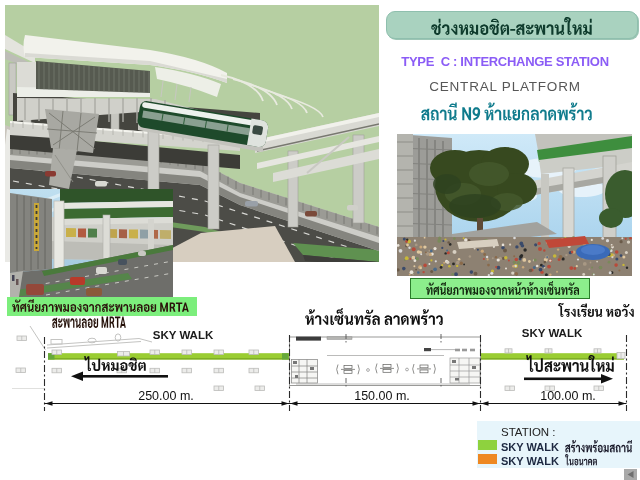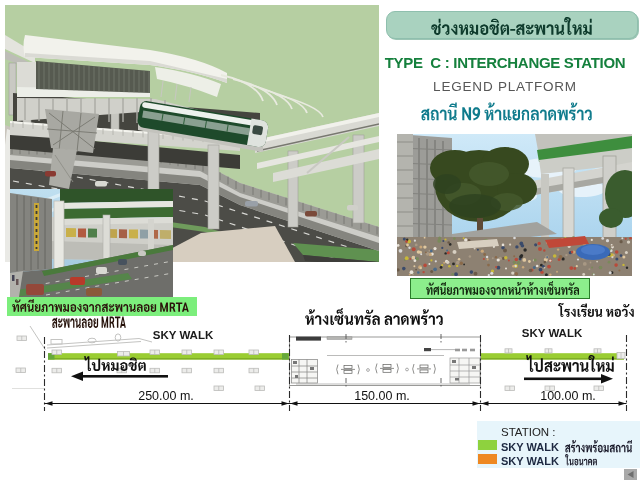--- a/index.html
+++ b/index.html
@@ -737,23 +737,23 @@
   </svg>
 
 <svg class="abs" style="left:522px;top:352px" width="96" height="22" viewBox="522 352 96 22">
     <path transform="translate(527.12,353.74) scale(0.2803,0.3148)" d="M17 46C18 46 20 47 21 48C22 49 22 50 22 52C22 53 22 55 21 56C20 57 18 58 16 58C14 58 13 57 11 56C10 55 10 53 10 51L10 12L4 21L-1 19C-2 13 -3 9 -3 4L2 4C3 8 3 11 4 14L10 5L16 5L16 46ZM17 54C17 54 18 54 18 53C19 53 19 52 19 52C19 51 19 50 18 50C18 50 17 49 17 49C16 49 15 50 15 50C14 50 14 51 14 52C14 52 14 53 15 53C15 54 16 54 17 54ZM56 14L56 50C56 52 55 54 53 56C51 57 48 58 44 58C40 58 37 57 34 56C32 54 31 52 31 50L31 37L31 37C29 37 27 37 26 36C25 35 25 34 25 32C25 30 25 29 26 28C28 27 29 26 31 26C33 26 35 27 36 28C37 29 38 31 38 33L38 49C38 50 38 51 39 51C40 52 42 52 44 52C45 52 47 52 48 51C49 51 49 50 49 49L49 14ZM30 34C31 34 32 34 32 33C33 33 33 33 33 32C33 31 33 31 32 30C32 30 31 30 30 30C30 30 29 30 29 30C28 31 28 31 28 32C28 33 28 33 29 33C29 34 30 34 30 34ZM90 24C90 26 89 28 87 31C88 32 89 34 89 36L89 57L82 57L82 46C82 45 81 44 80 43C79 42 78 42 76 42C74 42 73 42 72 43C71 43 70 44 70 45L70 46L70 46C72 46 74 47 75 48C76 49 76 50 76 52C76 53 76 55 75 56C73 57 72 58 70 58C68 58 66 57 65 56C64 55 63 53 63 51L63 46C63 44 64 42 66 40C67 39 69 38 71 38C74 36 76 34 78 32C77 32 76 32 75 32C73 32 72 32 70 33C69 34 68 35 68 36L62 36C62 33 63 31 65 29C68 27 71 26 75 26C78 26 80 27 82 27C82 26 83 25 83 24ZM82 36C82 35 82 35 81 34C80 35 78 36 77 37C79 37 80 38 82 39ZM73 52C73 51 73 50 72 50C72 50 71 49 70 49C70 49 69 50 69 50C68 50 68 51 68 52C68 52 68 53 69 53C69 54 70 54 70 54C71 54 72 54 72 54C73 53 73 52 73 52ZM105 41C103 41 101 40 100 40C98 39 97 38 96 37C95 36 94 35 94 33C94 31 95 30 96 29C97 28 99 27 101 27C102 27 104 28 105 29C106 30 107 31 107 33C107 34 107 35 106 36C108 35 110 34 111 33C112 32 112 30 112 27L119 27C119 30 119 32 117 34C116 36 115 38 112 39C110 40 108 41 105 41ZM101 30C100 30 99 31 99 31C98 32 98 32 98 33C98 34 98 34 99 35C99 35 100 35 101 35C101 35 102 35 102 35C103 34 103 34 103 33C103 32 103 32 102 31C102 31 101 30 101 30ZM106 52C108 51 110 50 111 49C112 48 112 46 112 43L119 43C119 46 119 48 117 50C116 52 115 54 112 55C110 56 108 56 105 56C103 56 101 56 100 56C98 55 97 54 96 53C95 52 94 50 94 49C94 47 95 46 96 45C97 44 99 43 101 43C102 43 104 44 105 45C106 46 107 47 107 49C107 50 107 51 106 52ZM101 51C101 51 102 51 102 51C103 50 103 50 103 49C103 48 103 48 102 47C102 47 101 47 101 47C100 47 99 47 99 47C98 48 98 48 98 49C98 50 98 50 99 51C99 51 100 51 101 51ZM157 27L157 57L150 57L142 34L135 57L128 57L128 37L128 37C126 37 124 37 123 36C122 35 122 34 122 32C122 30 122 29 123 28C125 27 126 26 128 26C130 26 132 27 133 28C134 29 135 31 135 32L135 43C135 44 135 46 134 48L135 43L140 27L145 27L149 43L151 48C150 46 150 44 150 43L150 27ZM128 34C128 34 129 34 129 33C130 33 130 33 130 32C130 31 130 31 129 30C129 30 128 30 128 30C127 30 126 30 126 30C125 31 125 31 125 32C125 33 125 33 126 33C126 34 127 34 128 34ZM177 36C177 35 177 34 176 33C175 32 174 32 172 32C171 32 170 32 169 33C168 34 167 35 167 37L161 37C161 34 162 31 164 29C166 27 169 26 172 26C176 26 179 27 181 29C183 30 184 33 184 35L184 57L177 57ZM216 47C217 47 218 48 218 49C219 50 219 50 219 52C219 53 219 55 218 56C216 57 215 58 213 58C211 58 210 57 209 56C207 55 207 54 207 52C206 53 204 53 203 54C202 55 201 56 200 57L194 57L194 37L194 37C192 37 190 37 189 36C188 35 188 34 188 32C188 30 188 29 189 28C191 27 192 26 194 26C196 26 198 27 199 28C200 29 201 31 201 33L201 51C201 50 203 48 206 47C208 46 209 46 210 45C211 44 211 43 211 42L211 27L218 27L218 42C218 43 218 44 217 45C217 46 216 46 216 47ZM194 34C194 34 195 34 195 33C196 33 196 33 196 32C196 31 196 31 195 30C195 30 194 30 194 30C193 30 192 30 192 30C191 31 191 31 191 32C191 33 191 33 192 33C192 34 193 34 194 34ZM213 54C214 54 214 54 215 54C215 53 215 53 215 52C215 51 215 51 215 51C214 50 214 50 213 50C212 50 212 50 211 51C211 51 211 51 211 52C211 53 211 53 211 54C212 54 212 54 213 54ZM237 46C239 46 240 47 241 48C243 49 243 50 243 52C243 53 243 55 241 56C240 57 239 58 237 58C235 58 233 57 232 56C231 55 230 53 230 51L230 24C230 22 230 21 231 20C231 19 232 17 232 16C233 15 233 14 233 14C234 13 234 13 234 12C234 11 233 10 233 9C232 9 231 9 229 9C228 9 226 9 225 10L226 10C227 10 228 10 229 11C230 12 231 13 231 15C231 16 230 18 229 19C228 20 226 20 225 20C223 20 221 19 220 18C219 17 219 16 219 14C219 12 219 10 220 9C221 7 222 6 224 5C225 4 227 4 230 4C233 4 235 5 237 6C240 8 241 9 241 12C241 13 240 14 240 14C240 15 239 16 239 17C238 18 238 19 238 20C237 21 237 22 237 23L237 46ZM227 15C227 14 227 14 226 13C226 13 225 13 225 13C224 13 224 13 223 13C223 14 223 14 223 15C223 16 223 16 223 16C224 17 224 17 225 17C225 17 226 17 226 16C227 16 227 16 227 15ZM237 54C238 54 239 54 239 53C240 53 240 52 240 52C240 51 240 50 239 50C239 50 238 49 237 49C237 49 236 50 236 50C235 50 235 51 235 52C235 52 235 53 236 53C236 54 237 54 237 54ZM274 36C275 37 276 39 276 40L276 57L269 57L269 41C269 40 269 40 268 40C268 40 267 40 267 41L258 57L252 57L252 37L252 37C250 37 248 37 247 36C246 35 246 34 246 32C246 30 246 29 247 28C249 27 250 26 252 26C254 26 256 27 257 28C258 29 259 31 259 32L259 43C259 45 258 47 258 48L264 38C264 37 265 36 266 36C265 35 265 33 265 32C265 30 265 29 266 28C268 27 269 26 271 26C272 26 274 27 275 28C276 29 276 30 276 32C276 33 276 33 276 34C275 35 275 36 274 36ZM252 34C252 34 253 34 253 34C254 33 254 33 254 32C254 31 254 31 253 30C253 30 252 30 252 30C251 30 250 30 250 30C249 31 249 31 249 32C249 33 249 33 250 33C250 34 251 34 252 34ZM271 30C270 30 269 30 269 30C268 31 268 31 268 32C268 33 268 33 269 34C269 34 270 34 271 34C271 34 272 34 272 34C273 33 273 33 273 32C273 31 273 31 272 30C272 30 271 30 271 30ZM309 27L309 57L303 57C302 56 301 55 299 54C297 53 296 52 294 52C294 53 293 55 292 56C291 57 289 58 287 58C285 58 284 57 283 56C281 55 281 53 281 51C281 50 281 48 282 47C283 46 285 45 287 45L287 37L287 37C285 37 283 37 282 36C281 35 281 34 281 32C281 30 281 29 282 28C284 27 285 26 287 26C289 26 291 27 292 28C293 29 294 31 294 32L294 46C295 47 297 47 298 48C300 49 301 49 302 50L302 27ZM286 34C287 34 288 34 288 33C289 33 289 33 289 32C289 31 289 31 288 30C288 30 287 30 286 30C286 30 285 30 285 30C284 31 284 31 284 32C284 33 284 33 285 33C285 34 286 34 286 34ZM287 54C288 54 288 54 289 53C289 53 289 52 289 51C289 51 289 50 289 50C288 49 288 49 287 49C286 49 286 49 285 50C285 50 285 51 285 51C285 52 285 53 285 53C286 54 286 54 287 54ZM303 9L309 9L309 21L303 21Z" fill="#111111"></path>
   </svg>
 
 <div class="abs" style="left:386px;top:11px;width:250px;height:26px;background:#a9d2bf;border:1px solid #8fbfae;border-radius:9px;box-shadow:1px 1px 0 #9cc5b4"></div>
 <svg style="position:absolute;left:386px;top:8px" width="252" height="32" viewBox="386 8 252 32">
     <path transform="translate(431.00,15.67) scale(0.3061,0.3333)" d="M28 33C29 34 30 34 30 35C31 36 31 37 31 38L31 50C31 52 30 54 28 55C27 57 24 58 21 58C18 58 15 57 13 55C11 54 10 52 10 50L10 46C10 45 11 44 11 43C11 43 12 42 13 41C13 40 14 39 14 38C15 37 15 36 15 35C15 33 14 32 14 32C13 31 12 31 11 31C9 31 9 31 8 31C9 31 10 32 11 33C12 34 13 35 13 36C13 38 12 39 11 40C10 41 9 42 7 42C5 42 3 41 2 40C1 39 1 37 1 35C1 33 2 30 3 29C5 27 8 26 11 26C14 26 16 27 18 28C20 30 21 32 21 34C21 35 20 37 20 38C20 39 19 40 19 41C18 42 18 43 18 43C17 44 17 45 17 46L17 50C17 50 18 51 18 52C19 52 20 52 21 52C22 52 23 52 23 52C24 51 24 50 24 50L24 39C24 38 24 37 24 36C23 36 23 35 22 35L22 32C23 31 24 30 25 29C25 28 26 27 26 24L33 24C33 26 32 28 31 30C30 31 29 33 28 33ZM9 37C9 36 9 35 9 35C8 34 8 34 7 34C6 34 6 34 5 35C5 35 4 36 4 37C4 37 5 38 5 38C6 39 6 39 7 39C8 39 8 39 9 38C9 38 9 37 9 37ZM25 9L31 9L31 21L25 21ZM48 26C52 26 55 27 57 29C59 31 60 33 60 36L60 51C60 53 60 55 58 56C57 57 55 58 54 58C52 58 50 57 49 56C48 55 47 53 47 52C47 50 48 49 49 48C50 47 51 46 53 46L53 46L53 36C53 35 53 34 52 33C51 32 50 32 48 32C47 32 45 32 44 33C43 34 43 35 43 37L36 37C36 33 37 31 39 29C42 27 45 26 48 26ZM53 54C54 54 54 54 55 53C55 53 55 52 55 52C55 51 55 50 55 50C54 50 54 49 53 49C52 49 52 50 51 50C51 50 51 51 51 52C51 52 51 53 51 54C52 54 52 54 53 54ZM80 26C82 26 83 27 84 28C86 29 86 31 86 33L86 57L80 57L65 41L68 38L80 49L80 37L79 37C78 37 76 37 75 36C74 35 73 34 73 32C73 30 74 29 75 28C76 27 78 26 80 26ZM79 34C80 34 80 34 81 33C81 33 82 33 82 32C82 31 81 31 81 30C80 30 80 30 79 30C79 30 78 30 77 30C77 31 77 31 77 32C77 33 77 33 77 33C78 34 79 34 79 34ZM119 36C120 37 121 39 121 40L121 57L114 57L114 41C114 40 114 40 113 40C113 40 112 40 112 41L103 57L97 57L97 37L97 37C95 37 93 37 92 36C91 35 91 34 91 32C91 30 91 29 92 28C94 27 95 26 97 26C99 26 101 27 102 28C103 29 104 31 104 32L104 43C104 45 103 47 103 48L109 38C109 37 110 36 111 36C110 35 110 33 110 32C110 30 110 29 111 28C113 27 114 26 116 26C117 26 119 27 120 28C121 29 121 30 121 32C121 33 121 33 121 34C120 35 120 36 119 36ZM96 34C97 34 98 34 98 34C99 33 99 33 99 32C99 31 99 31 98 30C98 30 97 30 96 30C96 30 95 30 95 30C94 31 94 31 94 32C94 33 94 33 95 33C95 34 96 34 96 34ZM116 30C115 30 114 30 114 30C113 31 113 31 113 32C113 33 113 33 114 34C114 34 115 34 116 34C116 34 117 34 117 34C118 33 118 33 118 32C118 31 118 31 117 30C117 30 116 30 116 30ZM154 27L154 57L148 57C147 56 146 55 144 54C142 53 141 52 139 52C139 53 138 55 137 56C136 57 134 58 132 58C130 58 129 57 128 56C126 55 126 53 126 51C126 50 126 48 127 47C128 46 130 45 132 45L132 37L132 37C130 37 128 37 127 36C126 35 126 34 126 32C126 30 126 29 127 28C129 27 130 26 132 26C134 26 136 27 137 28C138 29 139 31 139 32L139 46C140 47 142 47 143 48C145 49 146 49 147 50L147 27ZM131 34C132 34 133 34 133 33C134 33 134 33 134 32C134 31 134 31 133 30C133 30 132 30 131 30C131 30 130 30 130 30C129 31 129 31 129 32C129 33 129 33 130 33C130 34 131 34 131 34ZM132 54C133 54 133 54 134 53C134 53 134 52 134 51C134 51 134 50 134 50C133 49 133 49 132 49C131 49 131 49 130 50C130 50 130 51 130 51C130 52 130 53 130 53C131 54 131 54 132 54ZM174 26C176 26 178 27 180 28C182 28 184 30 185 31C186 32 187 34 187 36L187 50C187 52 186 54 183 55C181 57 178 58 175 58C171 58 168 57 166 55C164 54 162 52 162 50L162 43C162 41 163 39 164 38C166 37 167 37 169 37C171 37 172 37 174 38C175 39 175 41 175 42C175 44 175 45 174 46C173 47 171 48 169 48L169 48L169 49C169 50 170 51 171 51C172 52 173 52 175 52C176 52 178 52 179 51C179 51 180 50 180 49L180 36C180 35 179 34 178 33C177 32 175 32 174 32C172 32 170 32 169 33C167 34 167 34 166 36L160 36C160 34 161 32 162 31C163 29 165 28 167 28C169 27 171 26 174 26ZM170 40C169 40 168 40 168 41C167 41 167 42 167 42C167 43 167 44 168 44C168 45 169 45 170 45C170 45 171 45 171 44C172 44 172 43 172 42C172 42 172 41 171 41C171 40 170 40 170 40ZM218 33C219 34 220 34 220 35C221 36 221 37 221 38L221 50C221 52 220 54 218 55C217 57 214 58 211 58C208 58 205 57 203 55C201 54 200 52 200 50L200 46C200 45 201 44 201 43C201 43 202 42 203 41C203 40 204 39 204 38C205 37 205 36 205 35C205 33 204 32 204 32C203 31 202 31 201 31C199 31 199 31 198 31C199 31 200 32 201 33C202 34 203 35 203 36C203 38 202 39 201 40C200 41 199 42 197 42C195 42 193 41 192 40C191 39 191 37 191 35C191 33 192 30 193 29C195 27 198 26 201 26C204 26 206 27 208 28C210 30 211 32 211 34C211 35 210 37 210 38C210 39 209 40 209 41C208 42 208 43 208 43C207 44 207 45 207 46L207 50C207 50 208 51 208 52C209 52 210 52 211 52C212 52 213 52 213 52C214 51 214 50 214 50L214 39C214 38 214 37 214 36C213 36 213 35 212 35L212 32C213 31 214 30 215 29C215 28 216 27 216 24L223 24C223 26 222 28 221 30C220 31 219 33 218 33ZM199 37C199 36 199 35 199 35C198 34 198 34 197 34C196 34 196 34 195 35C195 35 194 36 194 37C194 37 195 38 195 38C196 39 196 39 197 39C198 39 198 39 199 38C199 38 199 37 199 37ZM222 22C220 21 217 21 213 20C209 19 205 19 201 19C199 19 197 19 196 19C196 17 196 16 197 14C198 12 200 11 202 10C204 9 206 9 208 9C212 9 216 10 218 13C220 15 222 18 222 22ZM216 17C216 16 215 15 213 14C212 13 210 13 208 13C207 13 205 13 204 14C203 14 202 15 202 16C202 16 203 16 204 16C206 16 208 16 211 16C213 17 215 17 216 17ZM247 26C249 26 251 27 253 29C254 31 255 34 255 36L255 57L248 57L248 36C248 35 248 34 248 33C248 32 247 32 246 31L241 34L236 31C235 32 234 32 234 33C233 34 233 36 233 37C233 38 233 39 233 40C234 41 234 42 234 43C235 44 235 45 235 46C235 47 235 48 235 48L235 49C236 48 237 48 238 47L239 45C238 45 237 45 237 44C236 43 236 42 236 41C236 40 236 39 237 38C238 37 240 36 241 36C243 36 244 37 245 38C246 39 246 40 246 41C246 43 246 44 245 45C244 46 243 47 241 48C240 50 238 51 237 53C236 54 236 55 236 57L229 57L229 49C229 49 229 48 229 47C228 45 228 45 228 44C228 43 227 41 227 40C227 39 227 38 227 37C227 35 227 32 229 30C230 28 233 27 236 26L241 30ZM239 41C239 42 239 42 239 43C240 43 240 43 241 43C242 43 242 43 243 43C243 42 243 42 243 41C243 41 243 40 243 40C242 39 242 39 241 39C240 39 240 39 239 40C239 40 239 41 239 41ZM259 40L275 40L275 45L259 45ZM306 24C306 26 305 28 303 31C304 32 305 34 305 36L305 57L298 57L298 46C298 45 297 44 296 43C295 42 294 42 292 42C290 42 289 42 288 43C287 43 286 44 286 45L286 46L286 46C288 46 290 47 291 48C292 49 292 50 292 52C292 53 292 55 291 56C289 57 288 58 286 58C284 58 282 57 281 56C280 55 279 53 279 51L279 46C279 44 280 42 282 40C283 39 285 38 287 38C290 36 292 34 294 32C293 32 292 32 291 32C289 32 288 32 286 33C285 34 284 35 284 36L278 36C278 33 279 31 281 29C284 27 287 26 291 26C294 26 296 27 298 27C298 26 299 25 299 24ZM298 36C298 35 298 35 297 34C296 35 294 36 293 37C295 37 296 38 298 39ZM289 52C289 51 289 50 288 50C288 50 287 49 286 49C286 49 285 50 285 50C284 50 284 51 284 52C284 52 284 53 285 53C285 54 286 54 286 54C287 54 288 54 288 54C289 53 289 52 289 52ZM321 41C319 41 317 40 316 40C314 39 313 38 312 37C311 36 310 35 310 33C310 31 311 30 312 29C313 28 315 27 317 27C318 27 320 28 321 29C322 30 323 31 323 33C323 34 323 35 322 36C324 35 326 34 327 33C328 32 328 30 328 27L335 27C335 30 335 32 333 34C332 36 331 38 328 39C326 40 324 41 321 41ZM317 30C316 30 315 31 315 31C314 32 314 32 314 33C314 34 314 34 315 35C315 35 316 35 317 35C317 35 318 35 318 35C319 34 319 34 319 33C319 32 319 32 318 31C318 31 317 30 317 30ZM322 52C324 51 326 50 327 49C328 48 328 46 328 43L335 43C335 46 335 48 333 50C332 52 331 54 328 55C326 56 324 56 321 56C319 56 317 56 316 56C314 55 313 54 312 53C311 52 310 50 310 49C310 47 311 46 312 45C313 44 315 43 317 43C318 43 320 44 321 45C322 46 323 47 323 49C323 50 323 51 322 52ZM317 51C317 51 318 51 318 51C319 50 319 50 319 49C319 48 319 48 318 47C318 47 317 47 317 47C316 47 315 47 315 47C314 48 314 48 314 49C314 50 314 50 315 51C315 51 316 51 317 51ZM373 27L373 57L366 57L358 34L351 57L344 57L344 37L344 37C342 37 340 37 339 36C338 35 338 34 338 32C338 30 338 29 339 28C341 27 342 26 344 26C346 26 348 27 349 28C350 29 351 31 351 32L351 43C351 44 351 46 350 48L351 43L356 27L361 27L365 43L367 48C366 46 366 44 366 43L366 27ZM344 34C344 34 345 34 345 33C346 33 346 33 346 32C346 31 346 31 345 30C345 30 344 30 344 30C343 30 342 30 342 30C341 31 341 31 341 32C341 33 341 33 342 33C342 34 343 34 344 34ZM393 36C393 35 393 34 392 33C391 32 390 32 388 32C387 32 386 32 385 33C384 34 383 35 383 37L377 37C377 34 378 31 380 29C382 27 385 26 388 26C392 26 395 27 397 29C399 30 400 33 400 35L400 57L393 57ZM432 47C433 47 434 48 434 49C435 50 435 50 435 52C435 53 435 55 434 56C432 57 431 58 429 58C427 58 426 57 425 56C423 55 423 54 423 52C422 53 420 53 419 54C418 55 417 56 416 57L410 57L410 37L410 37C408 37 406 37 405 36C404 35 404 34 404 32C404 30 404 29 405 28C407 27 408 26 410 26C412 26 414 27 415 28C416 29 417 31 417 33L417 51C417 50 419 48 422 47C424 46 425 46 426 45C427 44 427 43 427 42L427 27L434 27L434 42C434 43 434 44 433 45C433 46 432 46 432 47ZM410 34C410 34 411 34 411 33C412 33 412 33 412 32C412 31 412 31 411 30C411 30 410 30 410 30C409 30 408 30 408 30C407 31 407 31 407 32C407 33 407 33 408 33C408 34 409 34 410 34ZM429 54C430 54 430 54 431 54C431 53 431 53 431 52C431 51 431 51 431 51C430 50 430 50 429 50C428 50 428 50 427 51C427 51 427 51 427 52C427 53 427 53 427 54C428 54 428 54 429 54ZM453 46C455 46 456 47 457 48C459 49 459 50 459 52C459 53 459 55 457 56C456 57 455 58 453 58C451 58 449 57 448 56C447 55 446 53 446 51L446 24C446 22 446 21 447 20C447 19 448 17 448 16C449 15 449 14 449 14C450 13 450 13 450 12C450 11 449 10 449 9C448 9 447 9 445 9C444 9 442 9 441 10L442 10C443 10 444 10 445 11C446 12 447 13 447 15C447 16 446 18 445 19C444 20 442 20 441 20C439 20 437 19 436 18C435 17 435 16 435 14C435 12 435 10 436 9C437 7 438 6 440 5C441 4 443 4 446 4C449 4 451 5 453 6C456 8 457 9 457 12C457 13 456 14 456 14C456 15 455 16 455 17C454 18 454 19 454 20C453 21 453 22 453 23L453 46ZM443 15C443 14 443 14 442 13C442 13 441 13 441 13C440 13 440 13 439 13C439 14 439 14 439 15C439 16 439 16 439 16C440 17 440 17 441 17C441 17 442 17 442 16C443 16 443 16 443 15ZM453 54C454 54 455 54 455 53C456 53 456 52 456 52C456 51 456 50 455 50C455 50 454 49 453 49C453 49 452 50 452 50C451 50 451 51 451 52C451 52 451 53 452 53C452 54 453 54 453 54ZM490 36C491 37 492 39 492 40L492 57L485 57L485 41C485 40 485 40 484 40C484 40 483 40 483 41L474 57L468 57L468 37L468 37C466 37 464 37 463 36C462 35 462 34 462 32C462 30 462 29 463 28C465 27 466 26 468 26C470 26 472 27 473 28C474 29 475 31 475 32L475 43C475 45 474 47 474 48L480 38C480 37 481 36 482 36C481 35 481 33 481 32C481 30 481 29 482 28C484 27 485 26 487 26C488 26 490 27 491 28C492 29 492 30 492 32C492 33 492 33 492 34C491 35 491 36 490 36ZM468 34C468 34 469 34 469 34C470 33 470 33 470 32C470 31 470 31 469 30C469 30 468 30 468 30C467 30 466 30 466 30C465 31 465 31 465 32C465 33 465 33 466 33C466 34 467 34 468 34ZM487 30C486 30 485 30 485 30C484 31 484 31 484 32C484 33 484 33 485 34C485 34 486 34 487 34C487 34 488 34 488 34C489 33 489 33 489 32C489 31 489 31 488 30C488 30 487 30 487 30ZM525 27L525 57L519 57C518 56 517 55 515 54C513 53 512 52 510 52C510 53 509 55 508 56C507 57 505 58 503 58C501 58 500 57 499 56C497 55 497 53 497 51C497 50 497 48 498 47C499 46 501 45 503 45L503 37L503 37C501 37 499 37 498 36C497 35 497 34 497 32C497 30 497 29 498 28C500 27 501 26 503 26C505 26 507 27 508 28C509 29 510 31 510 32L510 46C511 47 513 47 514 48C516 49 517 49 518 50L518 27ZM502 34C503 34 504 34 504 33C505 33 505 33 505 32C505 31 505 31 504 30C504 30 503 30 502 30C502 30 501 30 501 30C500 31 500 31 500 32C500 33 500 33 501 33C501 34 502 34 502 34ZM503 54C504 54 504 54 505 53C505 53 505 52 505 51C505 51 505 50 505 50C504 49 504 49 503 49C502 49 502 49 501 50C501 50 501 51 501 51C501 52 501 53 501 53C502 54 502 54 503 54ZM519 9L525 9L525 21L519 21Z" fill="#0e3b2c"></path>
   </svg>
-<div class="abs" style="left:377px;top:54px;width:256px;text-align:center;font-size:15px;font-weight:bold;color:#15803d;letter-spacing:-0.3px;white-space:nowrap">TYPE&nbsp;&nbsp;C : INTERCHANGE STATION</div>
-
-<div class="abs" style="left:377px;top:79px;width:256px;text-align:center;font-size:13.5px;color:#575757;letter-spacing:0.8px;white-space:nowrap">LEGEND PLATFORM</div>
+<div class="abs" style="left:377px;top:54px;width:256px;text-align:center;font-size:13px;font-weight:bold;color:#8b5cf6;letter-spacing:-0.3px;white-space:nowrap">TYPE&nbsp;&nbsp;C : INTERCHANGE STATION</div>
+
+<div class="abs" style="left:377px;top:79px;width:256px;text-align:center;font-size:13.5px;color:#575757;letter-spacing:0.8px;white-space:nowrap">CENTRAL PLATFORM</div>
 
 <svg style="position:absolute;left:415px;top:98px" width="225" height="28" viewBox="415 98 225 28">
     <path transform="translate(420.71,100.42) scale(0.2928,0.3462)" d="M30 24C30 26 29 28 27 31C28 32 29 34 29 36L29 57L22 57L22 46C22 45 21 44 20 43C19 42 18 42 16 42C14 42 13 42 12 43C11 43 10 44 10 45L10 46L10 46C12 46 14 47 15 48C16 49 16 50 16 52C16 53 16 55 15 56C13 57 12 58 10 58C8 58 6 57 5 56C4 55 3 53 3 51L3 46C3 44 4 42 6 40C7 39 9 38 11 38C14 36 16 34 18 32C17 32 16 32 15 32C13 32 12 32 10 33C9 34 8 35 8 36L2 36C2 33 3 31 5 29C8 27 11 26 15 26C18 26 20 27 22 27C22 26 23 25 23 24ZM22 36C22 35 22 35 21 34C20 35 18 36 17 37C19 37 20 38 22 39ZM13 52C13 51 13 50 12 50C12 50 11 49 10 49C10 49 9 50 9 50C8 50 8 51 8 52C8 52 8 53 9 53C9 54 10 54 10 54C11 54 12 54 12 54C13 53 13 52 13 52ZM48 26C50 26 52 27 54 28C56 29 58 30 59 32C60 33 61 35 61 37L61 57L54 57L54 38C54 36 53 35 52 34C51 32 49 32 47 32C46 32 44 32 43 33C41 33 40 34 40 35C41 36 42 36 43 36C45 37 45 37 46 38L46 39C45 40 44 40 43 41C43 42 42 43 42 44L42 46L43 46C44 46 46 47 47 48C48 49 48 50 48 52C48 53 48 55 47 56C45 57 44 58 42 58C40 58 39 57 37 56C36 55 36 53 36 51L36 45C36 44 36 42 36 41C37 40 38 40 39 39C38 39 36 39 34 38C34 36 34 34 36 32C37 30 38 29 40 28C43 27 45 26 48 26ZM43 49C42 49 41 50 41 50C40 50 40 51 40 52C40 52 40 53 41 54C41 54 42 54 43 54C43 54 44 54 44 54C45 53 45 52 45 52C45 51 45 50 44 50C44 50 43 49 43 49ZM81 36C81 35 81 34 80 33C79 32 78 32 76 32C75 32 74 32 73 33C72 34 71 35 71 37L65 37C65 34 66 31 68 29C70 27 73 26 76 26C80 26 83 27 85 29C87 30 88 33 88 35L88 57L81 57ZM120 47C121 47 122 48 122 49C123 50 123 50 123 52C123 53 123 55 122 56C120 57 119 58 117 58C115 58 114 57 113 56C111 55 111 54 111 52C110 53 108 53 107 54C106 55 105 56 104 57L98 57L98 37L98 37C96 37 94 37 93 36C92 35 92 34 92 32C92 30 92 29 93 28C95 27 96 26 98 26C100 26 102 27 103 28C104 29 105 31 105 33L105 51C105 50 107 48 110 47C112 46 113 46 114 45C115 44 115 43 115 42L115 27L122 27L122 42C122 43 122 44 121 45C121 46 120 46 120 47ZM98 34C98 34 99 34 99 33C100 33 100 33 100 32C100 31 100 31 99 30C99 30 98 30 98 30C97 30 96 30 96 30C95 31 95 31 95 32C95 33 95 33 96 33C96 34 97 34 98 34ZM117 54C118 54 118 54 119 54C119 53 119 53 119 52C119 51 119 51 119 51C118 50 118 50 117 50C116 50 116 50 115 51C115 51 115 51 115 52C115 53 115 53 115 54C116 54 116 54 117 54ZM123 19C123 20 123 21 124 22C121 21 118 21 114 20C110 19 107 19 103 19C101 19 99 19 97 19C97 17 98 16 99 14C100 12 101 11 103 10C105 9 107 9 110 9C113 9 115 10 118 11L118 6L123 6ZM106 16C108 16 110 16 112 16C114 17 116 17 118 17C117 16 116 15 115 14C113 13 112 13 110 13C108 13 107 13 106 14C105 14 104 15 103 16C104 16 105 16 106 16ZM172 20L172 57L165 57L149 33L149 57L142 57L142 20L149 20L164 44L164 20ZM179 52C182 52 185 51 188 49C190 48 192 46 193 44C192 44 191 45 189 45C187 45 185 44 183 43C181 42 180 40 179 39C177 37 177 34 177 32C177 30 178 27 179 26C180 24 181 22 183 21C185 20 187 20 190 20C192 20 195 20 197 21C199 23 200 24 202 26C203 29 203 31 203 34C203 38 202 42 200 46C198 49 196 52 192 54C189 56 185 57 181 58ZM190 39C191 39 193 38 194 37C195 36 195 34 195 32C195 30 195 28 194 27C193 26 192 26 190 26C188 26 187 26 186 27C185 29 184 30 184 32C184 34 185 36 186 37C187 38 188 39 190 39ZM246 36C247 37 248 39 248 40L248 57L241 57L241 41C241 40 241 40 240 40C240 40 239 40 239 41L230 57L224 57L224 37L224 37C222 37 220 37 219 36C218 35 218 34 218 32C218 30 218 29 219 28C221 27 222 26 224 26C226 26 228 27 229 28C230 29 231 31 231 32L231 43C231 45 230 47 230 48L236 38C236 37 237 36 238 36C237 35 237 33 237 32C237 30 237 29 238 28C240 27 241 26 243 26C244 26 246 27 247 28C248 29 248 30 248 32C248 33 248 33 248 34C247 35 247 36 246 36ZM224 34C224 34 225 34 225 34C226 33 226 33 226 32C226 31 226 31 225 30C225 30 224 30 224 30C223 30 222 30 222 30C221 31 221 31 221 32C221 33 221 33 222 33C222 34 223 34 224 34ZM243 30C242 30 241 30 241 30C240 31 240 31 240 32C240 33 240 33 241 34C241 34 242 34 243 34C243 34 244 34 244 34C245 33 245 33 245 32C245 31 245 31 244 30C244 30 243 30 243 30ZM253 7C253 9 252 12 250 14C248 16 246 18 243 19C241 20 238 21 234 21L231 21L231 18C233 17 235 16 236 15L236 15C235 15 233 15 233 14C232 13 231 12 231 11C231 9 232 8 233 7C234 6 235 6 236 6C238 6 239 6 240 7C241 8 242 10 242 11C242 12 241 13 241 14C241 15 240 16 239 17C241 16 242 15 243 14C245 13 246 12 246 11C247 9 247 8 247 7ZM234 11C234 11 235 12 235 12C235 12 236 12 236 12C237 12 237 12 238 12C238 12 238 11 238 11C238 10 238 10 238 9C237 9 237 9 236 9C236 9 235 9 235 9C235 10 234 10 234 11ZM268 36C268 35 268 34 267 33C266 32 265 32 263 32C262 32 261 32 260 33C259 34 258 35 258 37L252 37C252 34 253 31 255 29C257 27 260 26 263 26C267 26 270 27 272 29C274 30 275 33 275 35L275 57L268 57ZM289 46C291 46 292 47 293 48C294 49 295 50 295 52C295 53 294 55 293 56C292 57 290 58 288 58C286 58 285 57 284 56C282 55 282 53 282 51L282 27L289 27L289 46ZM289 54C290 54 290 54 291 54C291 53 291 52 291 52C291 51 291 50 291 50C290 50 290 49 289 49C288 49 288 50 287 50C287 50 287 51 287 52C287 52 287 53 287 53C288 54 288 54 289 54ZM304 46C306 46 307 47 309 48C310 49 310 50 310 52C310 53 310 55 308 56C307 57 306 58 304 58C302 58 300 57 299 56C298 55 297 53 297 51L297 27L304 27L304 46ZM304 54C305 54 306 54 306 54C307 53 307 52 307 52C307 51 307 50 306 50C306 50 305 49 304 49C304 49 303 50 303 50C302 50 302 51 302 52C302 52 302 53 303 53C303 54 304 54 304 54ZM339 27L339 49C339 52 338 54 336 55C333 57 330 58 326 58C323 58 320 57 317 55C315 54 314 52 314 49L314 46C314 45 314 44 315 43C315 43 316 42 317 41C316 41 315 40 314 38C314 37 313 36 313 34C313 32 314 30 315 29C317 27 318 26 321 26C323 26 324 27 325 28C326 29 327 30 327 32C327 33 326 35 325 36C324 37 323 37 321 37C321 37 320 37 320 37C320 38 321 39 323 39L328 39L328 44L323 44C322 44 321 44 321 44C321 45 321 45 321 46L321 49C321 50 321 51 322 51C323 52 325 52 326 52C328 52 330 52 331 51C332 51 332 50 332 49L332 27ZM321 29C320 29 320 30 319 30C319 30 319 31 319 32C319 32 319 33 319 33C320 34 320 34 321 34C322 34 322 34 323 33C323 33 323 32 323 32C323 31 323 30 323 30C322 30 322 29 321 29ZM346 45C346 44 346 43 346 42C347 41 348 40 349 39C348 39 346 39 344 38C344 36 344 34 346 32C347 30 348 29 350 28C353 27 355 26 358 26C360 26 362 27 364 28C366 29 368 30 369 32C370 33 370 35 370 37L370 57L364 57L364 38C364 36 363 35 362 34C361 32 359 32 357 32C356 32 354 32 353 33C351 34 350 34 350 36C351 36 352 36 353 36C355 37 355 37 356 38L356 40C355 40 354 41 353 42C353 42 352 43 352 45L352 57L346 57ZM389 26C392 26 394 27 396 28C398 28 400 30 401 31C402 32 403 34 403 36L403 57L396 57L396 45C396 44 395 43 394 42C393 41 392 41 390 41C388 41 387 41 386 42C385 43 384 44 384 45L384 46L384 46C386 46 388 47 389 48C390 49 390 50 390 52C390 53 390 55 389 56C387 57 386 58 384 58C382 58 380 57 379 56C378 55 377 53 377 51L377 45C377 43 378 42 379 40C380 39 381 38 383 37C385 37 387 36 389 36C390 36 392 36 393 37C394 37 395 38 396 39L396 35C396 34 395 33 394 33C393 32 391 32 389 32C387 32 386 32 384 33C383 33 382 34 382 35L376 35C376 33 377 31 379 29C382 27 385 26 389 26ZM387 52C387 51 387 50 386 50C386 50 385 49 384 49C384 49 383 50 383 50C382 50 382 51 382 52C382 52 382 53 383 53C383 54 384 54 384 54C385 54 386 54 386 54C387 53 387 52 387 52ZM423 36C423 35 423 34 422 33C421 32 420 32 418 32C417 32 416 32 415 33C414 34 413 35 413 37L407 37C407 34 408 31 410 29C412 27 415 26 418 26C422 26 425 27 427 29C429 30 430 33 430 35L430 57L423 57ZM448 26C453 26 456 28 459 30C461 32 462 34 462 38L462 57L456 57L456 38C456 36 455 34 454 33C452 32 451 32 449 32C446 32 445 32 443 33C442 34 441 36 441 38C441 39 442 40 442 42C443 44 443 45 443 46C443 47 443 47 443 48L443 49C444 47 446 46 447 45C446 45 445 44 445 43C444 42 444 41 444 40C444 39 444 38 445 37C446 36 447 35 449 35C450 35 451 36 452 37C453 38 454 39 454 40C454 42 454 43 453 44C452 45 451 46 449 48C447 50 446 51 445 52C444 54 444 55 444 57L437 57L437 49C437 49 437 47 436 45C435 41 435 39 435 37C435 35 435 33 436 32C437 30 439 29 441 28C443 27 446 26 448 26ZM446 40C446 41 447 41 447 42C447 42 448 42 449 42C449 42 450 42 450 42C451 41 451 41 451 40C451 39 451 39 450 39C450 38 449 38 449 38C448 38 447 38 447 39C447 39 446 39 446 40ZM502 27L502 57L495 57L487 34L480 57L473 57L473 37L473 37C471 37 469 37 468 36C467 35 467 34 467 32C467 30 467 29 468 28C470 27 471 26 473 26C475 26 477 27 478 28C479 29 480 31 480 32L480 43C480 44 480 46 479 48L480 43L485 27L490 27L494 43L496 48C495 46 495 44 495 43L495 27ZM472 34C473 34 474 34 474 33C475 33 475 33 475 32C475 31 475 31 474 30C474 30 473 30 472 30C472 30 471 30 471 30C470 31 470 31 470 32C470 33 470 33 471 33C471 34 472 34 472 34ZM516 32C516 32 515 32 514 32C514 33 514 33 513 34C518 34 521 35 524 36C526 37 528 39 528 41L528 51C528 53 527 55 526 56C525 57 523 58 521 58C519 58 518 57 517 56C515 55 515 53 515 52C515 50 515 49 516 48C517 47 519 46 521 46L521 46L521 42C521 41 519 40 516 39C513 38 510 38 506 38C506 34 507 31 509 29C510 27 512 26 515 26C516 26 517 27 518 27C518 27 519 27 520 27C521 27 521 27 522 27C522 28 523 28 523 28C524 28 524 27 525 27C525 27 525 27 525 26L530 27C530 29 529 30 528 32C527 32 526 33 524 33C524 33 523 33 523 33C522 33 521 33 520 32C519 32 517 32 516 32ZM521 54C521 54 522 54 522 54C523 53 523 52 523 52C523 51 523 50 522 50C522 50 521 49 521 49C520 49 519 50 519 50C518 50 518 51 518 52C518 52 518 53 519 54C519 54 520 54 521 54ZM535 7C535 9 534 12 532 14C531 16 528 18 526 19C523 20 520 21 516 21L514 21L514 18C515 17 517 16 518 15L518 15C517 15 516 15 515 14C514 13 513 12 513 11C513 9 514 8 515 7C516 6 517 6 518 6C520 6 521 6 522 7C523 8 524 10 524 11C524 12 524 13 523 14C523 15 522 16 522 17C523 16 524 15 526 14C527 13 528 12 528 11C529 9 529 8 530 7ZM517 11C517 11 517 12 517 12C517 12 518 12 518 12C519 12 519 12 520 12C520 12 520 11 520 11C520 10 520 10 520 9C519 9 519 9 518 9C518 9 517 9 517 9C517 10 517 10 517 11ZM549 36C549 35 549 34 548 33C547 32 546 32 544 32C543 32 542 32 541 33C540 34 539 35 539 37L533 37C533 34 534 31 536 29C538 27 541 26 544 26C548 26 551 27 553 29C555 30 556 33 556 35L556 57L549 57ZM572 26C576 26 579 27 581 29C583 31 584 33 584 36L584 51C584 53 584 55 582 56C581 57 579 58 578 58C576 58 574 57 573 56C572 55 571 53 571 52C571 50 572 49 573 48C574 47 575 46 577 46L577 46L577 36C577 35 577 34 576 33C575 32 574 32 572 32C571 32 569 32 568 33C567 34 567 35 567 37L560 37C560 33 561 31 563 29C566 27 569 26 572 26ZM577 54C578 54 578 54 579 53C579 53 579 52 579 52C579 51 579 50 579 50C578 50 578 49 577 49C576 49 576 50 575 50C575 50 575 51 575 52C575 52 575 53 575 54C576 54 576 54 577 54Z" fill="#0f7b8c"></path>
   </svg>
 <div class="abs" style="left:7px;top:297px;width:190px;height:19px;background:#7cee7c"></div>
 <svg style="position:absolute;left:7px;top:296px" width="192" height="20" viewBox="7 296 192 20">
     <path transform="translate(12.00,297.50) scale(0.2151,0.2500)" d="M26 26C28 26 30 27 31 28C32 29 33 31 33 33L33 57L26 57L26 34C26 32 26 32 25 32C24 32 24 32 23 33L14 57L7 57L7 37L7 37C5 37 3 37 2 36C1 35 1 34 1 32C1 30 1 29 2 28C4 27 5 26 7 26C9 26 11 27 12 28C13 29 14 31 14 32L14 44C14 46 13 48 13 51L15 43L19 32C19 30 20 29 22 28C23 27 24 26 26 26ZM6 34C7 34 8 34 8 33C9 33 9 33 9 32C9 31 9 31 8 30C8 30 7 30 6 30C6 30 5 30 5 30C4 31 4 31 4 32C4 33 4 33 5 33C5 34 6 34 6 34ZM40 8C40 10 39 13 38 15C37 17 35 18 33 19C31 20 28 21 25 21C22 21 19 20 17 19C15 18 14 16 14 14C14 12 15 10 16 10C17 8 18 8 20 8C22 8 23 9 24 10C25 11 26 12 26 14C26 15 25 16 25 17C28 17 30 16 32 14C34 12 34 10 34 8ZM18 13C18 14 18 15 18 15C19 16 19 16 20 16C21 16 21 16 22 15C22 15 22 14 22 13C22 13 22 12 22 12C21 11 21 11 20 11C19 11 19 11 18 12C18 12 18 13 18 13ZM67 24C67 26 66 28 64 31C65 32 66 34 66 37L66 57L59 57L59 37C59 37 59 36 59 35C58 36 57 36 55 37C57 38 57 39 57 41C57 43 57 44 56 45C55 46 54 46 52 46C52 46 51 46 50 46C49 45 49 45 48 44C48 45 47 46 47 47C47 49 46 50 46 51L46 57L40 57L40 49C40 48 40 47 39 44C38 43 38 42 38 41C38 40 38 39 38 38C38 34 39 32 41 30C44 28 47 26 52 26C54 26 57 27 59 28C59 26 60 25 60 24ZM45 43C45 41 46 40 47 38C48 37 49 37 50 37C53 35 54 34 55 32C54 32 53 32 52 32C50 32 48 32 46 33C45 34 44 36 44 38C44 39 44 40 45 43ZM52 43C53 43 53 43 54 43C54 42 54 42 54 41C54 40 54 40 54 40C53 39 53 39 52 39C52 39 51 39 51 40C50 40 50 40 50 41C50 42 50 42 51 43C51 43 52 43 52 43ZM98 47C99 47 100 48 100 49C101 50 101 50 101 52C101 53 101 55 100 56C98 57 97 58 95 58C93 58 92 57 91 56C89 55 89 54 89 52C88 53 86 53 85 54C84 55 83 56 82 57L76 57L76 37L76 37C74 37 72 37 71 36C70 35 70 34 70 32C70 30 70 29 71 28C73 27 74 26 76 26C78 26 80 27 81 28C82 29 83 31 83 33L83 51C83 50 85 48 88 47C90 46 91 46 92 45C93 44 93 43 93 42L93 27L100 27L100 42C100 43 100 44 99 45C99 46 98 46 98 47ZM76 34C76 34 77 34 77 33C78 33 78 33 78 32C78 31 78 31 77 30C77 30 76 30 76 30C75 30 74 30 74 30C73 31 73 31 73 32C73 33 73 33 74 33C74 34 75 34 76 34ZM95 54C96 54 96 54 97 54C97 53 97 53 97 52C97 51 97 51 97 51C96 50 96 50 95 50C94 50 94 50 93 51C93 51 93 51 93 52C93 53 93 53 93 54C94 54 94 54 95 54ZM101 19C101 20 101 21 102 22C99 21 96 21 92 20C88 19 85 19 81 19C79 19 77 19 75 19C75 17 76 16 77 14C78 12 79 11 81 10C83 9 85 9 88 9C91 9 93 10 96 11L96 6L101 6ZM84 16C86 16 88 16 90 16C92 17 94 17 96 17C95 16 94 15 93 14C91 13 90 13 88 13C86 13 85 13 84 14C83 14 82 15 81 16C82 16 83 16 84 16ZM132 27L132 49C132 52 131 54 129 55C126 57 123 58 119 58C116 58 113 57 110 55C108 54 107 52 107 49L107 46C107 45 107 44 108 43C108 43 109 42 110 41C109 41 108 40 107 38C107 37 106 36 106 34C106 32 107 30 108 29C110 27 111 26 114 26C116 26 117 27 118 28C119 29 120 30 120 32C120 33 119 35 118 36C117 37 116 37 114 37C114 37 113 37 113 37C113 38 114 39 116 39L121 39L121 44L116 44C115 44 114 44 114 44C114 45 114 45 114 46L114 49C114 50 114 51 115 51C116 52 118 52 119 52C121 52 123 52 124 51C125 51 125 50 125 49L125 27ZM114 29C113 29 113 30 112 30C112 30 112 31 112 32C112 32 112 33 112 33C113 34 113 34 114 34C115 34 115 34 116 33C116 33 116 32 116 32C116 31 116 30 116 30C115 30 115 29 114 29ZM152 26C156 26 160 27 162 29C164 31 165 34 165 37L165 57L158 57L158 38C158 36 158 35 157 33C155 32 154 32 152 32C150 32 149 32 148 33C146 33 145 34 145 35C146 36 147 36 148 36C150 37 151 37 151 38L151 39C149 40 148 42 148 43C148 44 148 45 148 46C149 48 149 50 149 51C149 53 148 55 147 56C146 57 144 58 142 58C140 58 139 57 137 56C136 55 136 54 136 52C136 50 136 49 137 48C138 47 140 46 141 46C142 46 142 46 142 46C142 45 142 44 142 44C142 43 142 42 143 41C143 40 143 40 144 39C143 39 141 38 139 38C139 36 139 34 140 32C142 30 143 29 145 28C147 27 150 26 152 26ZM142 54C142 54 143 54 143 53C144 53 144 52 144 52C144 51 144 50 143 50C143 50 142 49 142 49C141 49 140 50 140 50C139 50 139 51 139 52C139 52 139 53 140 53C140 54 141 54 142 54ZM186 36C186 35 186 34 185 33C184 32 183 32 181 32C180 32 179 32 178 33C177 34 176 35 176 37L170 37C170 34 171 31 173 29C175 27 178 26 181 26C185 26 188 27 190 29C192 30 193 33 193 35L193 57L186 57ZM232 27L232 57L225 57L217 34L210 57L203 57L203 37L203 37C201 37 199 37 198 36C197 35 197 34 197 32C197 30 197 29 198 28C200 27 201 26 203 26C205 26 207 27 208 28C209 29 210 31 210 32L210 43C210 44 210 46 209 48L210 43L215 27L220 27L224 43L226 48C225 46 225 44 225 43L225 27ZM202 34C203 34 204 34 204 33C205 33 205 33 205 32C205 31 205 31 204 30C204 30 203 30 202 30C202 30 201 30 201 30C200 31 200 31 200 32C200 33 200 33 201 33C201 34 202 34 202 34ZM265 27L265 57L259 57C258 56 257 55 255 54C253 53 252 52 250 52C250 53 249 55 248 56C247 57 245 58 243 58C241 58 240 57 239 56C237 55 237 53 237 51C237 50 237 48 238 47C239 46 241 45 243 45L243 37L243 37C241 37 239 37 238 36C237 35 237 34 237 32C237 30 237 29 238 28C240 27 241 26 243 26C245 26 247 27 248 28C249 29 250 31 250 32L250 46C251 47 253 47 254 48C256 49 257 49 258 50L258 27ZM242 34C243 34 244 34 244 33C245 33 245 33 245 32C245 31 245 31 244 30C244 30 243 30 242 30C242 30 241 30 241 30C240 31 240 31 240 32C240 33 240 33 241 33C241 34 242 34 242 34ZM243 54C244 54 244 54 245 53C245 53 245 52 245 51C245 51 245 50 245 50C244 49 244 49 243 49C242 49 242 49 241 50C241 50 241 51 241 51C241 52 241 53 241 53C242 54 242 54 243 54ZM285 26C287 26 290 27 291 28C293 28 295 30 296 31C297 32 298 34 298 36L298 50C298 52 297 54 294 55C292 57 289 58 286 58C282 58 279 57 277 55C275 54 273 52 273 50L273 43C273 41 274 39 275 38C277 37 278 37 280 37C282 37 283 37 285 38C286 39 286 41 286 42C286 44 286 45 285 46C284 47 282 48 280 48L280 48L280 49C280 50 281 51 282 51C283 52 284 52 286 52C287 52 289 52 290 51C290 51 291 50 291 49L291 36C291 35 290 34 289 33C288 32 286 32 285 32C283 32 281 32 280 33C278 34 278 34 277 36L271 36C271 34 272 32 273 31C274 29 276 28 278 28C280 27 282 26 285 26ZM281 40C280 40 279 40 279 41C278 41 278 42 278 42C278 43 278 44 279 44C279 45 280 45 281 45C281 45 282 45 282 44C283 44 283 43 283 42C283 42 283 41 282 41C282 40 281 40 281 40ZM317 26C319 26 320 27 321 28C323 29 323 31 323 33L323 57L317 57L302 41L305 38L317 49L317 37L316 37C315 37 313 37 312 36C311 35 310 34 310 32C310 30 311 29 312 28C313 27 315 26 317 26ZM316 34C317 34 317 34 318 33C318 33 319 33 319 32C319 31 318 31 318 30C317 30 317 30 316 30C316 30 315 30 314 30C314 31 314 31 314 32C314 33 314 33 314 33C315 34 316 34 316 34ZM346 58C344 58 342 57 340 56C339 55 338 54 338 52L337 48C337 48 337 48 336 48C335 48 333 48 332 47C331 46 330 45 330 43C330 41 331 40 332 39C333 38 335 38 336 38C338 38 339 38 340 39C341 40 342 41 342 42L344 51C344 51 344 52 344 52C345 52 345 52 346 52C347 52 347 52 347 51L347 36C347 35 347 34 346 33C345 32 343 32 341 32C340 32 338 32 337 33C336 34 335 35 335 36L328 36C328 33 330 31 332 29C334 27 338 26 342 26C344 26 346 27 348 28C350 28 351 29 353 31C354 32 354 33 354 35L354 51C354 53 353 55 352 56C351 57 348 58 346 58ZM336 45C337 45 337 45 338 44C338 44 338 44 338 43C338 42 338 42 338 42C337 41 337 41 336 41C335 41 335 41 334 42C334 42 334 42 334 43C334 44 334 44 334 44C335 45 335 45 336 45ZM374 36C374 35 374 34 373 33C372 32 371 32 369 32C368 32 367 32 366 33C365 34 364 35 364 37L358 37C358 34 359 31 361 29C363 27 366 26 369 26C373 26 376 27 378 29C380 30 381 33 381 35L381 57L374 57ZM388 45C388 44 388 43 388 42C389 41 390 40 391 39C390 39 388 39 386 38C386 36 386 34 388 32C389 30 390 29 392 28C395 27 397 26 400 26C402 26 404 27 406 28C408 29 410 30 411 32C412 33 412 35 412 37L412 57L406 57L406 38C406 36 405 35 404 34C403 32 401 32 399 32C398 32 396 32 395 33C393 34 392 34 392 36C393 36 394 36 395 36C397 37 397 37 398 38L398 40C397 40 396 41 395 42C395 42 394 43 394 45L394 57L388 57ZM446 24C446 26 445 28 443 31C444 32 445 34 445 36L445 57L438 57L438 46C438 45 437 44 436 43C435 42 434 42 432 42C430 42 429 42 428 43C427 43 426 44 426 45L426 46L426 46C428 46 430 47 431 48C432 49 432 50 432 52C432 53 432 55 431 56C429 57 428 58 426 58C424 58 422 57 421 56C420 55 419 53 419 51L419 46C419 44 420 42 422 40C423 39 425 38 427 38C430 36 432 34 434 32C433 32 432 32 431 32C429 32 428 32 426 33C425 34 424 35 424 36L418 36C418 33 419 31 421 29C424 27 427 26 431 26C434 26 436 27 438 27C438 26 439 25 439 24ZM438 36C438 35 438 35 437 34C436 35 434 36 433 37C435 37 436 38 438 39ZM429 52C429 51 429 50 428 50C428 50 427 49 426 49C426 49 425 50 425 50C424 50 424 51 424 52C424 52 424 53 425 53C425 54 426 54 426 54C427 54 428 54 428 54C429 53 429 52 429 52ZM461 41C459 41 457 40 456 40C454 39 453 38 452 37C451 36 450 35 450 33C450 31 451 30 452 29C453 28 455 27 457 27C458 27 460 28 461 29C462 30 463 31 463 33C463 34 463 35 462 36C464 35 466 34 467 33C468 32 468 30 468 27L475 27C475 30 475 32 473 34C472 36 471 38 468 39C466 40 464 41 461 41ZM457 30C456 30 455 31 455 31C454 32 454 32 454 33C454 34 454 34 455 35C455 35 456 35 457 35C457 35 458 35 458 35C459 34 459 34 459 33C459 32 459 32 458 31C458 31 457 30 457 30ZM462 52C464 51 466 50 467 49C468 48 468 46 468 43L475 43C475 46 475 48 473 50C472 52 471 54 468 55C466 56 464 56 461 56C459 56 457 56 456 56C454 55 453 54 452 53C451 52 450 50 450 49C450 47 451 46 452 45C453 44 455 43 457 43C458 43 460 44 461 45C462 46 463 47 463 49C463 50 463 51 462 52ZM457 51C457 51 458 51 458 51C459 50 459 50 459 49C459 48 459 48 458 47C458 47 457 47 457 47C456 47 455 47 455 47C454 48 454 48 454 49C454 50 454 50 455 51C455 51 456 51 457 51ZM513 27L513 57L506 57L498 34L491 57L484 57L484 37L484 37C482 37 480 37 479 36C478 35 478 34 478 32C478 30 478 29 479 28C481 27 482 26 484 26C486 26 488 27 489 28C490 29 491 31 491 32L491 43C491 44 491 46 490 48L491 43L496 27L501 27L505 43L507 48C506 46 506 44 506 43L506 27ZM484 34C484 34 485 34 485 33C486 33 486 33 486 32C486 31 486 31 485 30C485 30 484 30 484 30C483 30 482 30 482 30C481 31 481 31 481 32C481 33 481 33 482 33C482 34 483 34 484 34ZM533 36C533 35 533 34 532 33C531 32 530 32 528 32C527 32 526 32 525 33C524 34 523 35 523 37L517 37C517 34 518 31 520 29C522 27 525 26 528 26C532 26 535 27 537 29C539 30 540 33 540 35L540 57L533 57ZM572 47C573 47 574 48 574 49C575 50 575 50 575 52C575 53 575 55 574 56C572 57 571 58 569 58C567 58 566 57 565 56C563 55 563 54 563 52C562 53 560 53 559 54C558 55 557 56 556 57L550 57L550 37L550 37C548 37 546 37 545 36C544 35 544 34 544 32C544 30 544 29 545 28C547 27 548 26 550 26C552 26 554 27 555 28C556 29 557 31 557 33L557 51C557 50 559 48 562 47C564 46 565 46 566 45C567 44 567 43 567 42L567 27L574 27L574 42C574 43 574 44 573 45C573 46 572 46 572 47ZM550 34C550 34 551 34 551 33C552 33 552 33 552 32C552 31 552 31 551 30C551 30 550 30 550 30C549 30 548 30 548 30C547 31 547 31 547 32C547 33 547 33 548 33C548 34 549 34 550 34ZM569 54C570 54 570 54 571 54C571 53 571 53 571 52C571 51 571 51 571 51C570 50 570 50 569 50C568 50 568 50 567 51C567 51 567 51 567 52C567 53 567 53 567 54C568 54 568 54 569 54ZM593 26C596 26 598 27 600 28C602 28 604 30 605 31C606 32 607 34 607 36L607 57L600 57L600 45C600 44 599 43 598 42C597 41 596 41 594 41C592 41 591 41 590 42C589 43 588 44 588 45L588 46L588 46C590 46 592 47 593 48C594 49 594 50 594 52C594 53 594 55 593 56C591 57 590 58 588 58C586 58 584 57 583 56C582 55 581 53 581 51L581 45C581 43 582 42 583 40C584 39 585 38 587 37C589 37 591 36 593 36C594 36 596 36 597 37C598 37 599 38 600 39L600 35C600 34 599 33 598 33C597 32 595 32 593 32C591 32 590 32 588 33C587 33 586 34 586 35L580 35C580 33 581 31 583 29C586 27 589 26 593 26ZM591 52C591 51 591 50 590 50C590 50 589 49 588 49C588 49 587 50 587 50C586 50 586 51 586 52C586 52 586 53 587 53C587 54 588 54 588 54C589 54 590 54 590 54C591 53 591 52 591 52ZM626 26C628 26 630 27 632 28C634 28 636 30 637 31C638 32 639 34 639 36L639 50C639 52 638 54 635 55C633 57 630 58 627 58C623 58 620 57 618 55C616 54 614 52 614 50L614 43C614 41 615 39 616 38C618 37 619 37 621 37C623 37 624 37 626 38C627 39 627 41 627 42C627 44 627 45 626 46C625 47 623 48 621 48L621 48L621 49C621 50 622 51 623 51C624 52 625 52 627 52C628 52 630 52 631 51C631 51 632 50 632 49L632 36C632 35 631 34 630 33C629 32 627 32 626 32C624 32 622 32 621 33C619 34 619 34 618 36L612 36C612 34 613 32 614 31C615 29 617 28 619 28C621 27 623 26 626 26ZM622 40C621 40 620 40 620 41C619 41 619 42 619 42C619 43 619 44 620 44C620 45 621 45 622 45C622 45 623 45 623 44C624 44 624 43 624 42C624 42 624 41 623 41C623 40 622 40 622 40ZM670 27L670 49C670 52 669 54 667 55C664 57 661 58 657 58C654 58 651 57 648 55C646 54 645 52 645 49L645 46C645 45 645 44 646 43C646 43 647 42 648 41C647 41 646 40 645 38C645 37 644 36 644 34C644 32 645 30 646 29C648 27 649 26 652 26C654 26 655 27 656 28C657 29 658 30 658 32C658 33 657 35 656 36C655 37 654 37 652 37C652 37 651 37 651 37C651 38 652 39 654 39L659 39L659 44L654 44C653 44 652 44 652 44C652 45 652 45 652 46L652 49C652 50 652 51 653 51C654 52 656 52 657 52C659 52 661 52 662 51C663 51 663 50 663 49L663 27ZM652 29C651 29 651 30 650 30C650 30 650 31 650 32C650 32 650 33 650 33C651 34 651 34 652 34C653 34 653 34 654 33C654 33 654 32 654 32C654 31 654 30 654 30C653 30 653 29 652 29ZM725 20L725 57L717 57L717 35L709 57L704 57L696 35L696 57L689 57L689 20L697 20L707 49L717 20ZM733 20L746 20C750 20 753 21 755 23C757 24 758 27 758 30C758 33 758 35 757 37C756 38 754 40 752 40L752 40C753 41 754 41 754 42C754 42 755 43 755 43L760 57L752 57L748 46C748 45 747 44 746 44C746 43 744 43 743 43L740 43L740 57L733 57ZM745 37C747 37 748 36 749 36C750 35 751 33 751 31C751 28 749 26 745 26L740 26L740 37ZM773 26L762 26L762 20L792 20L792 26L781 26L781 57L773 57ZM813 51L800 51L798 57L790 57L803 20L809 20L822 57L814 57ZM811 45L806 30L802 45Z" fill="#2b130b"></path>
   </svg>
 <svg style="position:absolute;left:48px;top:314px" width="90" height="16" viewBox="48 314 90 16">
     <path transform="translate(51.82,310.45) scale(0.1823,0.3026)" d="M30 24C30 26 29 28 27 31C28 32 29 34 29 36L29 57L22 57L22 46C22 45 21 44 20 43C19 42 18 42 16 42C14 42 13 42 12 43C11 43 10 44 10 45L10 46L10 46C12 46 14 47 15 48C16 49 16 50 16 52C16 53 16 55 15 56C13 57 12 58 10 58C8 58 6 57 5 56C4 55 3 53 3 51L3 46C3 44 4 42 6 40C7 39 9 38 11 38C14 36 16 34 18 32C17 32 16 32 15 32C13 32 12 32 10 33C9 34 8 35 8 36L2 36C2 33 3 31 5 29C8 27 11 26 15 26C18 26 20 27 22 27C22 26 23 25 23 24ZM22 36C22 35 22 35 21 34C20 35 18 36 17 37C19 37 20 38 22 39ZM13 52C13 51 13 50 12 50C12 50 11 49 10 49C10 49 9 50 9 50C8 50 8 51 8 52C8 52 8 53 9 53C9 54 10 54 10 54C11 54 12 54 12 54C13 53 13 52 13 52ZM45 41C43 41 41 40 40 40C38 39 37 38 36 37C35 36 34 35 34 33C34 31 35 30 36 29C37 28 39 27 41 27C42 27 44 28 45 29C46 30 47 31 47 33C47 34 47 35 46 36C48 35 50 34 51 33C52 32 52 30 52 27L59 27C59 30 59 32 57 34C56 36 55 38 52 39C50 40 48 41 45 41ZM41 30C40 30 39 31 39 31C38 32 38 32 38 33C38 34 38 34 39 35C39 35 40 35 41 35C41 35 42 35 42 35C43 34 43 34 43 33C43 32 43 32 42 31C42 31 41 30 41 30ZM46 52C48 51 50 50 51 49C52 48 52 46 52 43L59 43C59 46 59 48 57 50C56 52 55 54 52 55C50 56 48 56 45 56C43 56 41 56 40 56C38 55 37 54 36 53C35 52 34 50 34 49C34 47 35 46 36 45C37 44 39 43 41 43C42 43 44 44 45 45C46 46 47 47 47 49C47 50 47 51 46 52ZM41 51C41 51 42 51 42 51C43 50 43 50 43 49C43 48 43 48 42 47C42 47 41 47 41 47C40 47 39 47 39 47C38 48 38 48 38 49C38 50 38 50 39 51C39 51 40 51 41 51ZM97 27L97 57L90 57L82 34L75 57L68 57L68 37L68 37C66 37 64 37 63 36C62 35 62 34 62 32C62 30 62 29 63 28C65 27 66 26 68 26C70 26 72 27 73 28C74 29 75 31 75 32L75 43C75 44 75 46 74 48L75 43L80 27L85 27L89 43L91 48C90 46 90 44 90 43L90 27ZM68 34C68 34 69 34 69 33C70 33 70 33 70 32C70 31 70 31 69 30C69 30 68 30 68 30C67 30 66 30 66 30C65 31 65 31 65 32C65 33 65 33 66 33C66 34 67 34 68 34ZM117 36C117 35 117 34 116 33C115 32 114 32 112 32C111 32 110 32 109 33C108 34 107 35 107 37L101 37C101 34 102 31 104 29C106 27 109 26 112 26C116 26 119 27 121 29C123 30 124 33 124 35L124 57L117 57ZM156 47C157 47 158 48 158 49C159 50 159 50 159 52C159 53 159 55 158 56C156 57 155 58 153 58C151 58 150 57 149 56C147 55 147 54 147 52C146 53 144 53 143 54C142 55 141 56 140 57L134 57L134 37L134 37C132 37 130 37 129 36C128 35 128 34 128 32C128 30 128 29 129 28C131 27 132 26 134 26C136 26 138 27 139 28C140 29 141 31 141 33L141 51C141 50 143 48 146 47C148 46 149 46 150 45C151 44 151 43 151 42L151 27L158 27L158 42C158 43 158 44 157 45C157 46 156 46 156 47ZM134 34C134 34 135 34 135 33C136 33 136 33 136 32C136 31 136 31 135 30C135 30 134 30 134 30C133 30 132 30 132 30C131 31 131 31 131 32C131 33 131 33 132 33C132 34 133 34 134 34ZM153 54C154 54 154 54 155 54C155 53 155 53 155 52C155 51 155 51 155 51C154 50 154 50 153 50C152 50 152 50 151 51C151 51 151 51 151 52C151 53 151 53 151 54C152 54 152 54 153 54ZM177 26C180 26 182 27 184 28C186 28 188 30 189 31C190 32 191 34 191 36L191 57L184 57L184 45C184 44 183 43 182 42C181 41 180 41 178 41C176 41 175 41 174 42C173 43 172 44 172 45L172 46L172 46C174 46 176 47 177 48C178 49 178 50 178 52C178 53 178 55 177 56C175 57 174 58 172 58C170 58 168 57 167 56C166 55 165 53 165 51L165 45C165 43 166 42 167 40C168 39 169 38 171 37C173 37 175 36 177 36C178 36 180 36 181 37C182 37 183 38 184 39L184 35C184 34 183 33 182 33C181 32 179 32 177 32C175 32 174 32 172 33C171 33 170 34 170 35L164 35C164 33 165 31 167 29C170 27 173 26 177 26ZM175 52C175 51 175 50 174 50C174 50 173 49 172 49C172 49 171 50 171 50C170 50 170 51 170 52C170 52 170 53 171 53C171 54 172 54 172 54C173 54 174 54 174 54C175 53 175 52 175 52ZM210 26C212 26 214 27 216 28C218 28 220 30 221 31C222 32 223 34 223 36L223 50C223 52 222 54 219 55C217 57 214 58 211 58C207 58 204 57 202 55C200 54 198 52 198 50L198 43C198 41 199 39 200 38C202 37 203 37 205 37C207 37 208 37 210 38C211 39 211 41 211 42C211 44 211 45 210 46C209 47 207 48 205 48L205 48L205 49C205 50 206 51 207 51C208 52 209 52 211 52C212 52 214 52 215 51C215 51 216 50 216 49L216 36C216 35 215 34 214 33C213 32 211 32 210 32C208 32 206 32 205 33C203 34 203 34 202 36L196 36C196 34 197 32 198 31C199 29 201 28 203 28C205 27 207 26 210 26ZM206 40C205 40 204 40 204 41C203 41 203 42 203 42C203 43 203 44 204 44C204 45 205 45 206 45C206 45 207 45 207 44C208 44 208 43 208 42C208 42 208 41 207 41C207 40 206 40 206 40ZM254 27L254 49C254 52 253 54 251 55C248 57 245 58 241 58C238 58 235 57 232 55C230 54 229 52 229 49L229 46C229 45 229 44 230 43C230 43 231 42 232 41C231 41 230 40 229 38C229 37 228 36 228 34C228 32 229 30 230 29C232 27 233 26 236 26C238 26 239 27 240 28C241 29 242 30 242 32C242 33 241 35 240 36C239 37 238 37 236 37C236 37 235 37 235 37C235 38 236 39 238 39L243 39L243 44L238 44C237 44 236 44 236 44C236 45 236 45 236 46L236 49C236 50 236 51 237 51C238 52 240 52 241 52C243 52 245 52 246 51C247 51 247 50 247 49L247 27ZM236 29C235 29 235 30 234 30C234 30 234 31 234 32C234 32 234 33 234 33C235 34 235 34 236 34C237 34 237 34 238 33C238 33 238 32 238 32C238 31 238 30 238 30C237 30 237 29 236 29ZM309 20L309 57L301 57L301 35L293 57L288 57L280 35L280 57L273 57L273 20L281 20L291 49L301 20ZM317 20L330 20C334 20 337 21 339 23C341 24 342 27 342 30C342 33 342 35 341 37C340 38 338 40 336 40L336 40C337 41 338 41 338 42C338 42 339 43 339 43L344 57L336 57L332 46C332 45 331 44 330 44C330 43 328 43 327 43L324 43L324 57L317 57ZM329 37C331 37 332 36 333 36C334 35 335 33 335 31C335 28 333 26 329 26L324 26L324 37ZM357 26L346 26L346 20L376 20L376 26L365 26L365 57L357 57ZM397 51L384 51L382 57L374 57L387 20L393 20L406 57L398 57ZM395 45L390 30L386 45Z" fill="#241008"></path>

